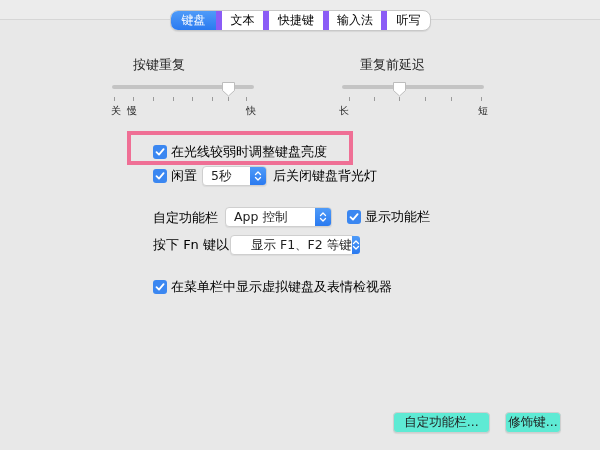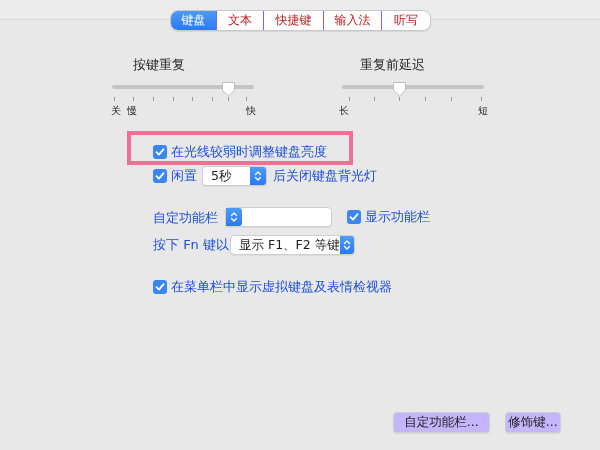--- a/index.html
+++ b/index.html
@@ -23,22 +23,22 @@
       background: #fff;
       border: 1px solid #c8c8c8;
       border-radius: 8px;
       box-shadow: 0 1px 1px rgba(0,0,0,0.08);
       overflow: hidden;
       z-index: 2;
     }
     .tab {
       height: 19px; padding: 0 11px;
       display: flex; align-items: center; justify-content: center;
-      font-size: 12px; color: #b91c1c;
-      border-left: 1px solid #8b5cf6;
+      font-size: 12px; color: #000000;
+      border-left: 6px solid #8b5cf6;
       cursor: default;
     }
     .tab:first-child { border-left: none; }
     .tab.active {
       background: linear-gradient(#4f9bf8, #2a7af0);
       color: #fff;
     }
     .tab.w45 { width: 45px; padding: 0; }
     .tab.w47 { width: 47px; padding: 0; }
     .tab.w60 { width: 60px; padding: 0; }
@@ -57,21 +57,21 @@
       position: absolute; width: 1px; height: 4px; background: #9a9a9a;
     }
     .tick-label { position: absolute; font-size: 10px; color: #222; }
 
     .check {
       position: absolute; width: 14px; height: 14px;
       background: #3b87f1; border-radius: 3px;
       display: flex; align-items: center; justify-content: center;
     }
     .check svg { width: 10px; height: 10px; }
-    .label { position: absolute; font-size: 13px; color: #1d4ed8; white-space: nowrap; }
+    .label { position: absolute; font-size: 13px; color: #000000; white-space: nowrap; }
 
     .popup {
       position: absolute; height: 20px;
       background: #fff; border: 1px solid #cfcfcf; border-radius: 4px;
       box-shadow: 0 1px 1px rgba(0,0,0,0.06);
       display: flex; align-items: center;
       font-size: 12.5px; color: #1e1e1e;
     }
     .popup .txt { padding-left: 8px; flex: 1; white-space: nowrap; }
     .popup .arrows {
@@ -83,21 +83,21 @@
     .popup .arrows svg { width: 8px; height: 12px; }
 
     .highlight {
       position: absolute; left: 127px; top: 131px; width: 226px; height: 34px;
       border: 4px solid #ef6f95;
       pointer-events: none;
     }
 
     .btn {
       position: absolute; height: 21px;
-      background: #c4b5fd; border: 1px solid #cfcfcf; border-radius: 4px;
+      background: #5eead4; border: 1px solid #cfcfcf; border-radius: 4px;
       box-shadow: 0 1px 1px rgba(0,0,0,0.08);
       font-size: 12.5px; color: #1e1e1e;
       display: flex; align-items: center; justify-content: center;
       white-space: nowrap;
     }
   </style>
 </head>
 <body>
 
 <div class="pane"></div>
@@ -165,35 +165,36 @@
   <span class="arrows">
     <svg viewBox="0 0 8 12">
         <path d="M1.5 4.5 L4 2 L6.5 4.5 M1.5 7.5 L4 10 L6.5 7.5" fill="none" stroke="#fff" stroke-width="1.3" stroke-linecap="round" stroke-linejoin="round"></path>
       </svg>
   </span>
 </div>
 <span class="label" style="left:273px; top:167px;">后关闭键盘背光灯</span>
 
 <span class="label" style="left:153px; top:209px;">自定功能栏</span>
 <div class="popup" style="left:225px; top:207px; width:107px;">
+  <span class="txt">App 控制</span>
   <span class="arrows">
     <svg viewBox="0 0 8 12">
         <path d="M1.5 4.5 L4 2 L6.5 4.5 M1.5 7.5 L4 10 L6.5 7.5" fill="none" stroke="#fff" stroke-width="1.3" stroke-linecap="round" stroke-linejoin="round"></path>
       </svg>
   </span>
 </div>
 <div class="check" style="left:347px; top:210px;">
   <svg viewBox="0 0 10 10">
       <path d="M1.5 5.2 L4 7.6 L8.6 2.2" fill="none" stroke="#fff" stroke-width="1.8" stroke-linecap="round" stroke-linejoin="round"></path>
     </svg>
 </div>
 <span class="label" style="left:365px; top:208px;">显示功能栏</span>
 
 <span class="label" style="left:153px; top:236px;">按下 Fn 键以</span>
-<div class="popup" style="left:230px; top:235px; width:125px;">
+<div class="popup" style="left:230px; top:235px; width:125px;padding-left:12px;">
   <span class="txt">显示 F1、F2 等键</span>
   <span class="arrows">
     <svg viewBox="0 0 8 12">
         <path d="M1.5 4.5 L4 2 L6.5 4.5 M1.5 7.5 L4 10 L6.5 7.5" fill="none" stroke="#fff" stroke-width="1.3" stroke-linecap="round" stroke-linejoin="round"></path>
       </svg>
   </span>
 </div>
 
 <div class="check" style="left:153px; top:280px;">
   <svg viewBox="0 0 10 10">

